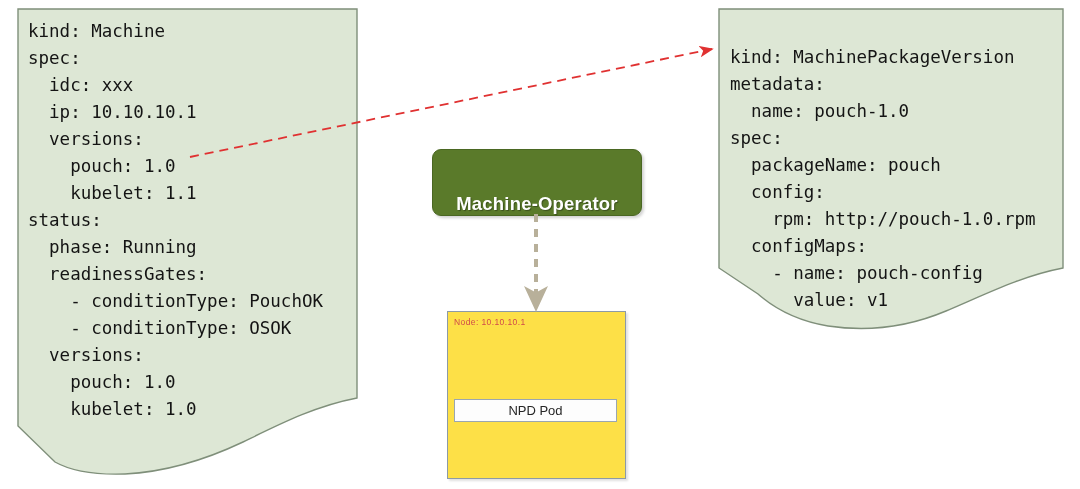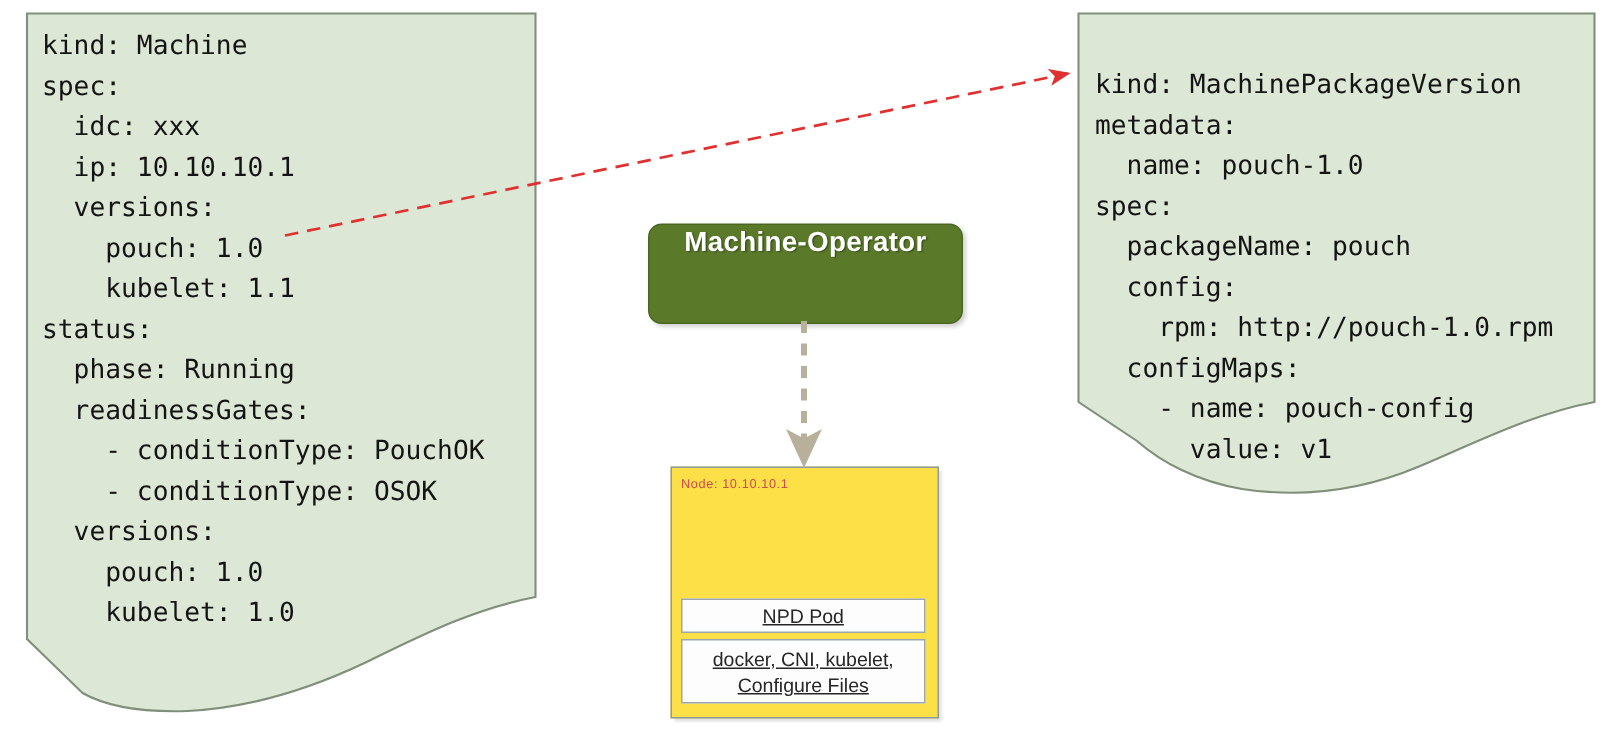--- a/index.html
+++ b/index.html
@@ -42,21 +42,21 @@
     position: absolute;
     left: 432px;
     top: 149px;
     width: 208px;
     height: 65px;
     background: #5a7a2a;
     border: 1px solid #4a6722;
     border-radius: 9px;
     box-shadow: 2px 2px 3px rgba(0,0,0,0.18);
     display: flex;
-    align-items: flex-start;
+    align-items: flex-end;
     justify-content: center;
   }
   #operator-label {
     color: #ffffff;
     font-family: "Liberation Sans", sans-serif;
     font-weight: bold;
     font-size: 18.5px;
     letter-spacing: 0.2px;
     text-shadow: 1px 1px 1px rgba(0,0,0,0.35);
   }
@@ -89,21 +89,20 @@
     border: 1.2px solid #9aa6b0;
     box-sizing: border-box;
     display: flex;
     align-items: center;
     justify-content: center;
     text-align: center;
     font-family: "Liberation Sans", sans-serif;
     font-size: 13px;
     color: #262626;
     line-height: 17px;
-    text-decoration: underline;
   }
   #npd-pod-box { top: 87px; height: 23px; }
   #runtime-box { top: 114px; height: 43px; }
 
   .edge-layer {
     position: absolute;
     left: 0;
     top: 0;
     width: 1080px;
     height: 489px;
@@ -162,26 +161,20 @@
 
   <div id="operator-box">
     <span id="operator-label">Machine-Operator</span>
   </div>
 
   <div id="node-box">
     <div id="node-title">Node: 10.10.10.1</div>
     <div class="inner-box" id="npd-pod-box">
       <span>NPD Pod</span>
     </div>
-    <div class="inner-box" id="runtime-box">
-      <span>
-        <span>docker, CNI, kubelet,</span><br>
-        <span>Configure Files</span>
-      </span>
-    </div>
   </div>
 
   <svg class="edge-layer">
     <defs>
       <marker id="red-arrow" markerWidth="9" markerHeight="9" refX="7" refY="3.2" orient="auto" markerUnits="strokeWidth">
         <path d="M0,0 L8,3.2 L0,6.4 L2,3.2 Z" fill="#e03131"></path>
       </marker>
       <marker id="gray-arrow" markerWidth="7" markerHeight="7" refX="5" refY="3" orient="auto" markerUnits="strokeWidth">
         <path d="M0,0 L6.5,3 L0,6 L1.6,3 Z" fill="#b8b09a"></path>
       </marker>

